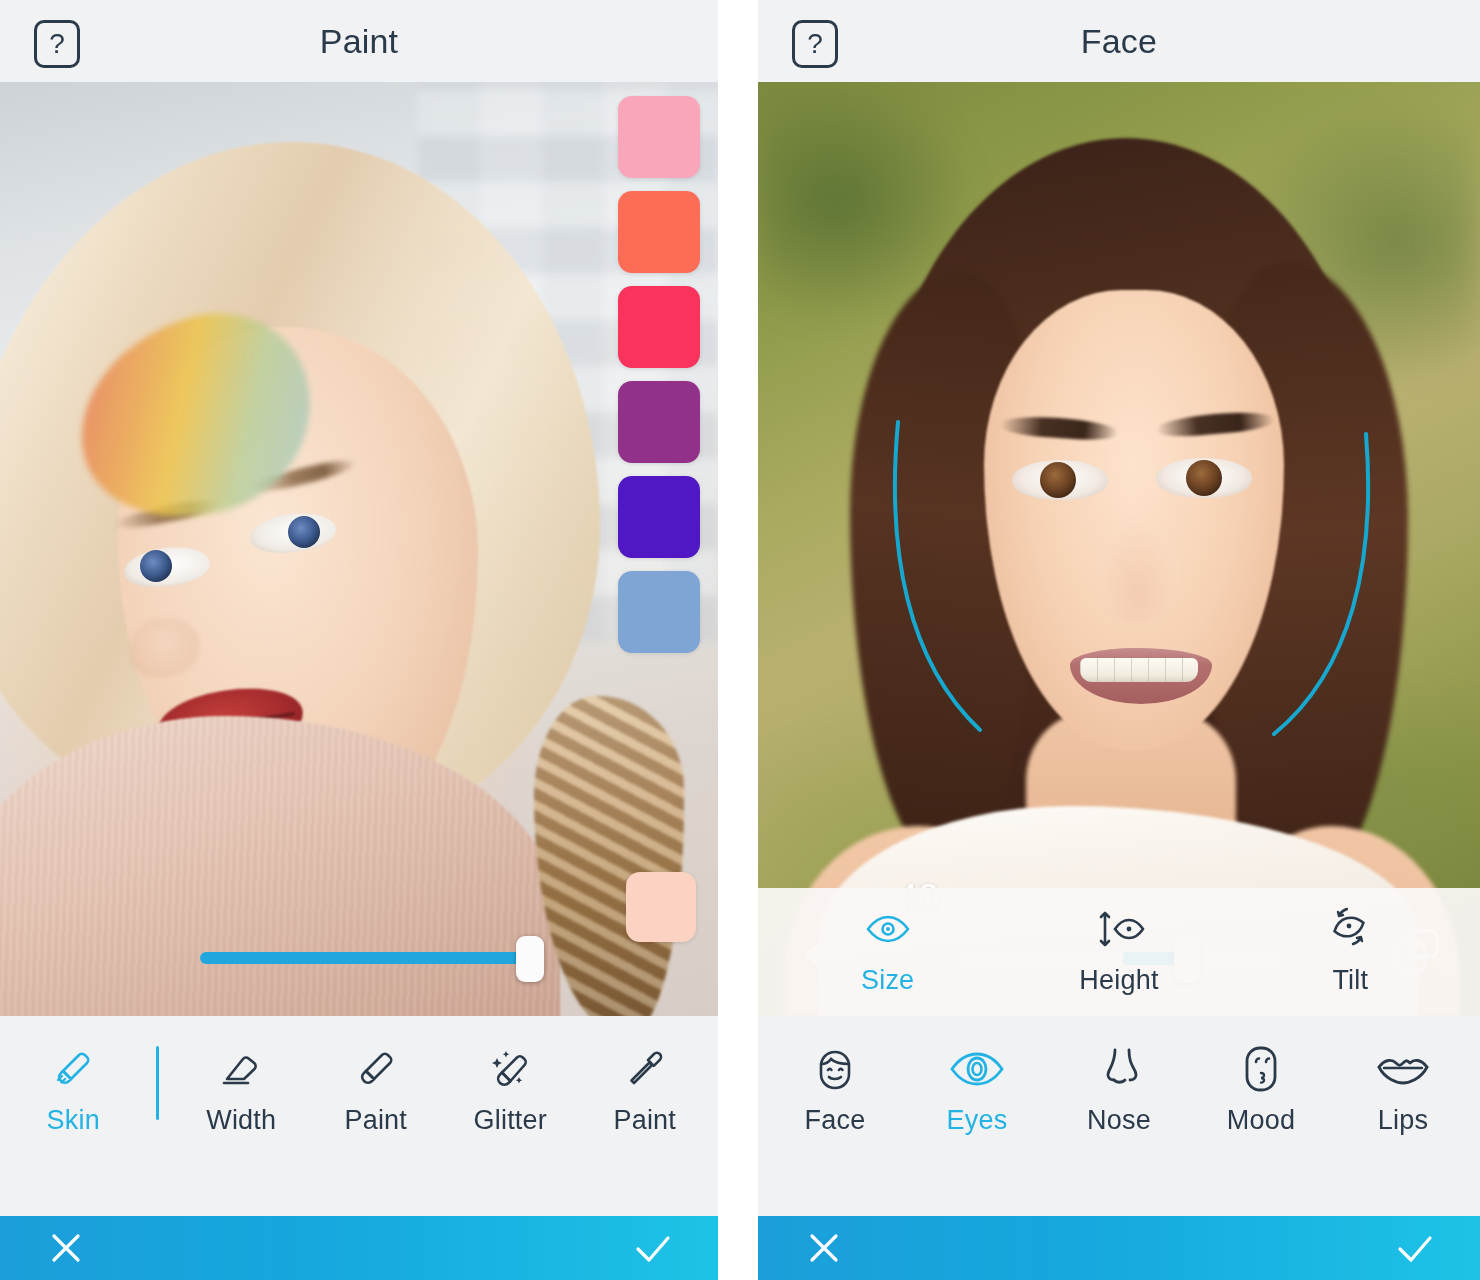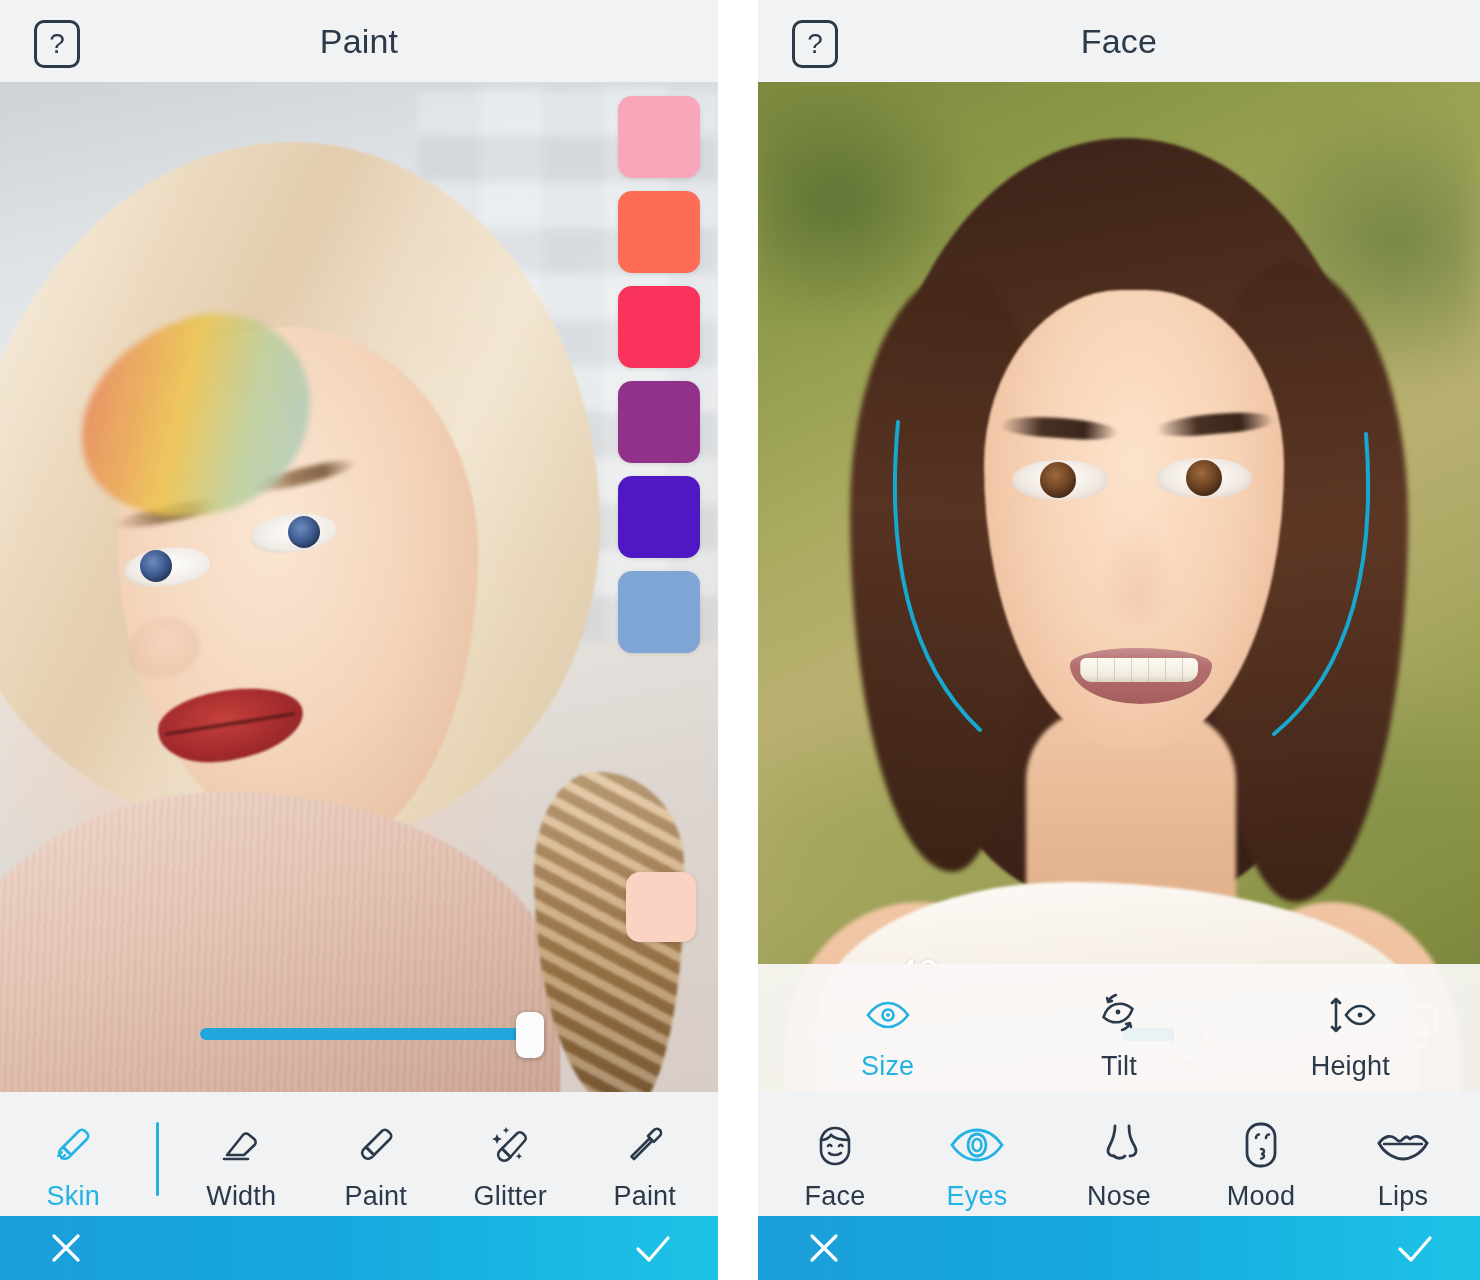--- a/index.html
+++ b/index.html
@@ -371,21 +371,21 @@
     align-items: flex-start;
     justify-content: space-around;
     padding: 22px 6px 12px;
   }
   .toolbar-sub {
     position: absolute;
     left: 0; right: 0; bottom: 0;
     height: 128px;
     background: rgba(250,248,246,.93);
     display: flex;
-    align-items: center;
+    align-items: flex-start;
     justify-content: space-around;
     padding: 14px 14px 0;
   }
   .tool {
     display: flex; flex-direction: column; align-items: center;
     gap: 9px;
     min-width: 104px;
     background: transparent;
   }
   .tool .glyph { height: 54px; display:flex; align-items:center; justify-content:center; }
@@ -394,21 +394,21 @@
     color: #2b3a4a;
     letter-spacing: .2px;
   }
   .tool.active .label { color: #22b3e4; }
   .tool-divider {
     width: 3px; height: 74px;
     background: #22b3e4;
     margin-top: 4px;
     border-radius: 2px;
   }
-  .toolbar-main { height: 124px; padding-top: 26px; }
+  .toolbar-main { height: 200px; padding-top: 26px; }
 
   
   .actionbar {
     flex: 0 0 64px;
     height: 64px;
     background: linear-gradient(90deg, #1b9ed9 0%, #16a8de 46%, #1dc3e6 100%);
     display: flex; align-items: center; justify-content: space-between;
     padding: 0 44px;
   }
   .action-ico { width: 44px; height: 44px; }
@@ -603,41 +603,41 @@
               <circle cx="24" cy="20" r="5.5" stroke="#22B3E4" stroke-width="2.6"></circle>
               <circle cx="24" cy="20" r="2" fill="#22B3E4"></circle>
             </svg>
           </div>
           <div class="label">Size</div>
         </div>
 
 
         <div class="tool">
           <div class="glyph">
+            <svg width="52" height="48" viewBox="0 0 52 48" fill="none">
+              <path d="M12 8v32M8 12l4-4 4 4M8 36l4 4 4-4" stroke="#2B3A4A" stroke-width="2.6" stroke-linecap="round" stroke-linejoin="round"></path>
+              <path d="M22 24c4-6 9-9 14-9s10 3 14 9c-4 6-9 9-14 9s-10-3-14-9z" stroke="#2B3A4A" stroke-width="2.6"></path>
+              <circle cx="36" cy="24" r="2.4" fill="#2B3A4A"></circle>
+            </svg>
+          </div>
+          <div class="label">Height</div>
+        </div>
+
+        <div class="tool">
+          <div class="glyph">
             <svg width="50" height="48" viewBox="0 0 50 48" fill="none">
               <path d="M9 22c4-6 9-9 15-9s11 3 15 9c-4 6-9 9-15 9s-11-3-15-9z" stroke="#2B3A4A" stroke-width="2.6" transform="rotate(-16 24 22)"></path>
               <circle cx="24" cy="21" r="2.4" fill="#2B3A4A"></circle>
               <path d="M14 10c2-3 5-5 8-6M13 7l1 4 4-1" stroke="#2B3A4A" stroke-width="2.4" stroke-linecap="round" stroke-linejoin="round"></path>
               <path d="M36 33c-2 3-5 5-8 6M37 36l-1-4-4 1" stroke="#2B3A4A" stroke-width="2.4" stroke-linecap="round" stroke-linejoin="round"></path>
             </svg>
           </div>
           <div class="label">Tilt</div>
         </div>
 
-        <div class="tool">
-          <div class="glyph">
-            <svg width="52" height="48" viewBox="0 0 52 48" fill="none">
-              <path d="M12 8v32M8 12l4-4 4 4M8 36l4 4 4-4" stroke="#2B3A4A" stroke-width="2.6" stroke-linecap="round" stroke-linejoin="round"></path>
-              <path d="M22 24c4-6 9-9 14-9s10 3 14 9c-4 6-9 9-14 9s-10-3-14-9z" stroke="#2B3A4A" stroke-width="2.6"></path>
-              <circle cx="36" cy="24" r="2.4" fill="#2B3A4A"></circle>
-            </svg>
-          </div>
-          <div class="label">Height</div>
-        </div>
-
       </div>
     </div>
 
     <div class="toolbar toolbar-main">
 
       <div class="tool">
         <div class="glyph">
           <svg width="54" height="54" viewBox="0 0 54 54" fill="none">
             <path d="M13 24c0-8 6-14 14-14s14 6 14 14v8c0 8-6 14-14 14s-14-6-14-14v-8z" stroke="#2B3A4A" stroke-width="2.6"></path>
             <path d="M13 22c4 0 8-2 10-5 3 3 9 5 18 5" stroke="#2B3A4A" stroke-width="2.6" stroke-linecap="round"></path>

